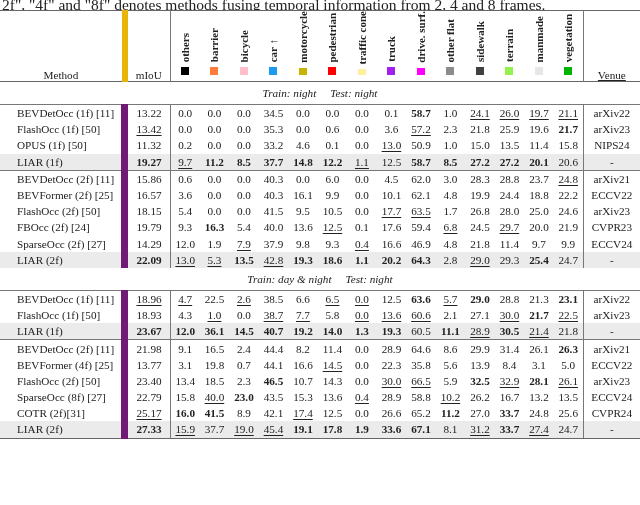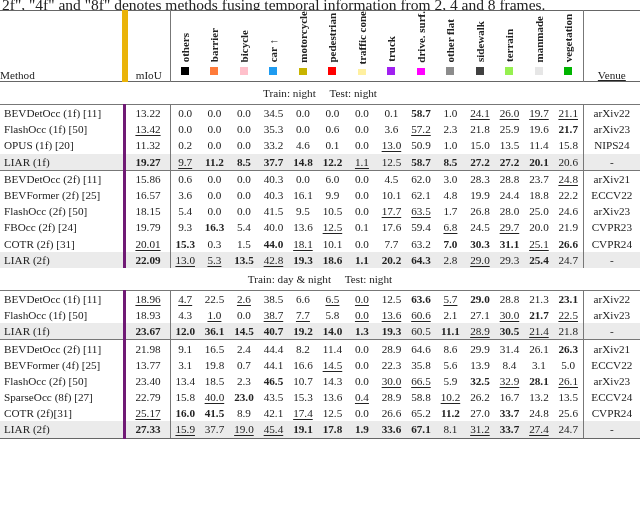--- a/index.html
+++ b/index.html
@@ -5,32 +5,32 @@
   html,body{margin:0;padding:0;background:#fff;}
   body{width:640px;height:505px;overflow:hidden;font-family:"Liberation Serif","DejaVu Serif",serif;color:#222;}
   .caption{font-size:15.5px;line-height:18px;height:14px;overflow:hidden;margin-top:-4px;padding-left:2px;white-space:nowrap;}
   table{border-collapse:collapse;width:640px;table-layout:fixed;font-size:11.2px;}
   col.c-method{width:110px;}
   col.c-miou{width:40px;}
   col.c-cls{width:26px;}
   col.c-venue{width:50px;}
   thead tr.hdr th{height:70px;vertical-align:bottom;font-weight:normal;padding:0;}
   thead{border-top:1.5px solid #666;border-bottom:1.5px solid #666;}
-  th.method{text-align:left;padding-left:4px;padding-bottom:6px;font-family:Liberation Serif, serif;}
+  th.method{text-align:center;padding-left:4px;padding-bottom:6px;font-family:Liberation Serif, serif;}
   th.miou{padding-bottom:6px;border-left:6px solid #eab308;border-right:1px solid #777;}
   th.venue{padding-bottom:6px;border-left:1px solid #777;text-decoration:underline;}
   .cls-wrap{display:flex;flex-direction:column;align-items:center;justify-content:flex-end;height:70px;}
   .cls-label{writing-mode:vertical-rl;transform:rotate(180deg);font-weight:bold;font-size:11px;white-space:nowrap;margin-bottom:5px;}
   .swatch{width:8px;height:8px;margin-bottom:6px;}
   td{padding:0;height:16.2px;text-align:center;white-space:nowrap;}
-  td.m{text-align:left;padding-left:4px;}
-  td.mi{border-left:3px solid #701a75;border-right:1px solid #777;}
+  td.m{text-align:left;padding-left:17px;}
+  td.mi{border-left:7px solid #701a75;border-right:1px solid #777;}
   td.v{border-left:1px solid #777;}
   tr.liar td{background:#ebebeb;}
-  tr.section td{height:22px;text-align:center;}
+  tr.section td{height:22px;font-style:italic;text-align:center;}
   tr.grp-start td{border-top:1px solid #777;}
   tr.sec-end td{border-bottom:1.5px solid #666;}
   .b{font-weight:bold;}
   .u{text-decoration:underline;text-underline-offset:2px;}
 </style>
 </head>
 <body>
 
 <div class="caption">2f", "4f" and "8f" denotes methods fusing temporal information from 2, 4 and 8 frames.</div>
 
@@ -181,21 +181,21 @@
         <td class="c">3.6</td>
         <td class="c u">57.2</td>
         <td class="c">2.3</td>
         <td class="c">21.8</td>
         <td class="c">25.9</td>
         <td class="c">19.6</td>
         <td class="c b">21.7</td>
         <td class="v">arXiv23</td>
       </tr>
       <tr class="">
-        <td class="m">OPUS (1f) [20]</td>
+        <td class="m">OPUS (1f) [50]</td>
         <td class="mi">11.32</td>
         <td class="c">0.2</td>
         <td class="c">0.0</td>
         <td class="c">0.0</td>
         <td class="c">33.2</td>
         <td class="c">4.6</td>
         <td class="c">0.1</td>
         <td class="c">0.0</td>
         <td class="c u">13.0</td>
         <td class="c">50.9</td>
@@ -295,37 +295,37 @@
         <td class="c">17.6</td>
         <td class="c">59.4</td>
         <td class="c u">6.8</td>
         <td class="c">24.5</td>
         <td class="c u">29.7</td>
         <td class="c">20.0</td>
         <td class="c">21.9</td>
         <td class="v">CVPR23</td>
       </tr>
       <tr class="">
-        <td class="m">COTR (2f) [31]</td>
-        <td class="mi u">20.01</td>
-        <td class="c b">15.3</td>
-        <td class="c">0.3</td>
-        <td class="c">1.5</td>
-        <td class="c b">44.0</td>
-        <td class="c u">18.1</td>
-        <td class="c">10.1</td>
-        <td class="c">0.0</td>
-        <td class="c">7.7</td>
-        <td class="c">63.2</td>
-        <td class="c b">7.0</td>
-        <td class="c b">30.3</td>
-        <td class="c b">31.1</td>
-        <td class="c u">25.1</td>
-        <td class="c b">26.6</td>
-        <td class="v">CVPR24</td>
+        <td class="m">SparseOcc (2f) [27]</td>
+        <td class="mi">14.29</td>
+        <td class="c">12.0</td>
+        <td class="c">1.9</td>
+        <td class="c u">7.9</td>
+        <td class="c">37.9</td>
+        <td class="c">9.8</td>
+        <td class="c">9.3</td>
+        <td class="c u">0.4</td>
+        <td class="c">16.6</td>
+        <td class="c">46.9</td>
+        <td class="c">4.8</td>
+        <td class="c">21.8</td>
+        <td class="c">11.4</td>
+        <td class="c">9.7</td>
+        <td class="c">9.9</td>
+        <td class="v">ECCV24</td>
       </tr>
       <tr class="liar">
         <td class="m">LIAR (2f)</td>
         <td class="mi b">22.09</td>
         <td class="c u">13.0</td>
         <td class="c u">5.3</td>
         <td class="c b">13.5</td>
         <td class="c u">42.8</td>
         <td class="c b">19.3</td>
         <td class="c b">18.6</td>

